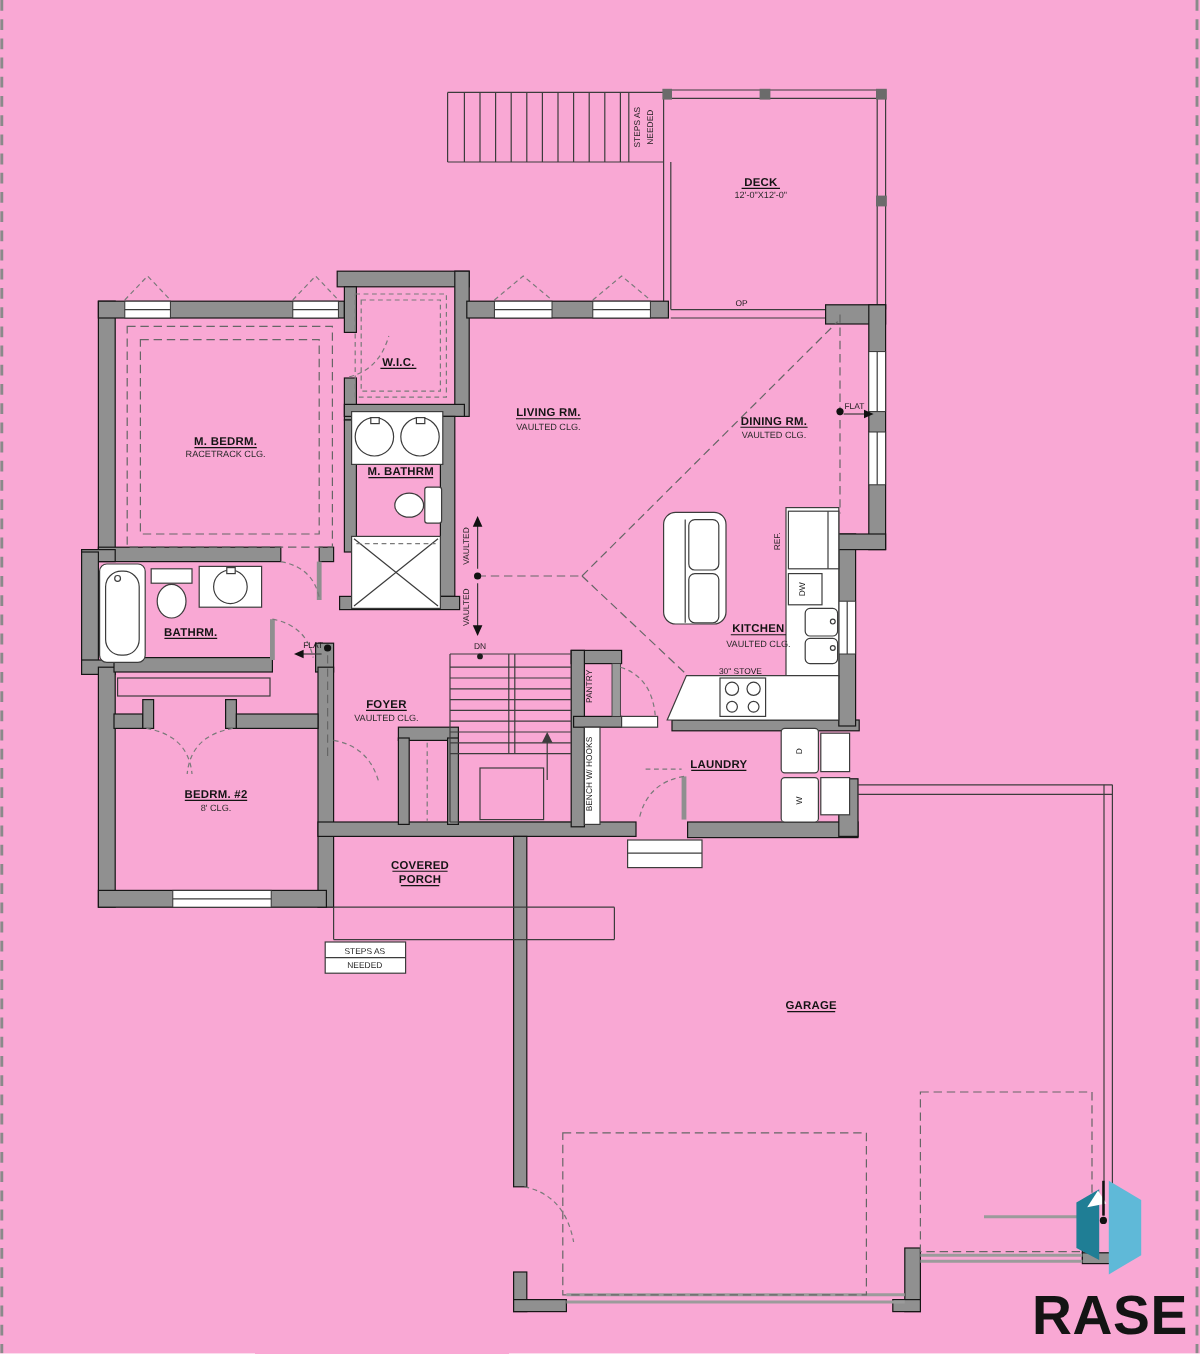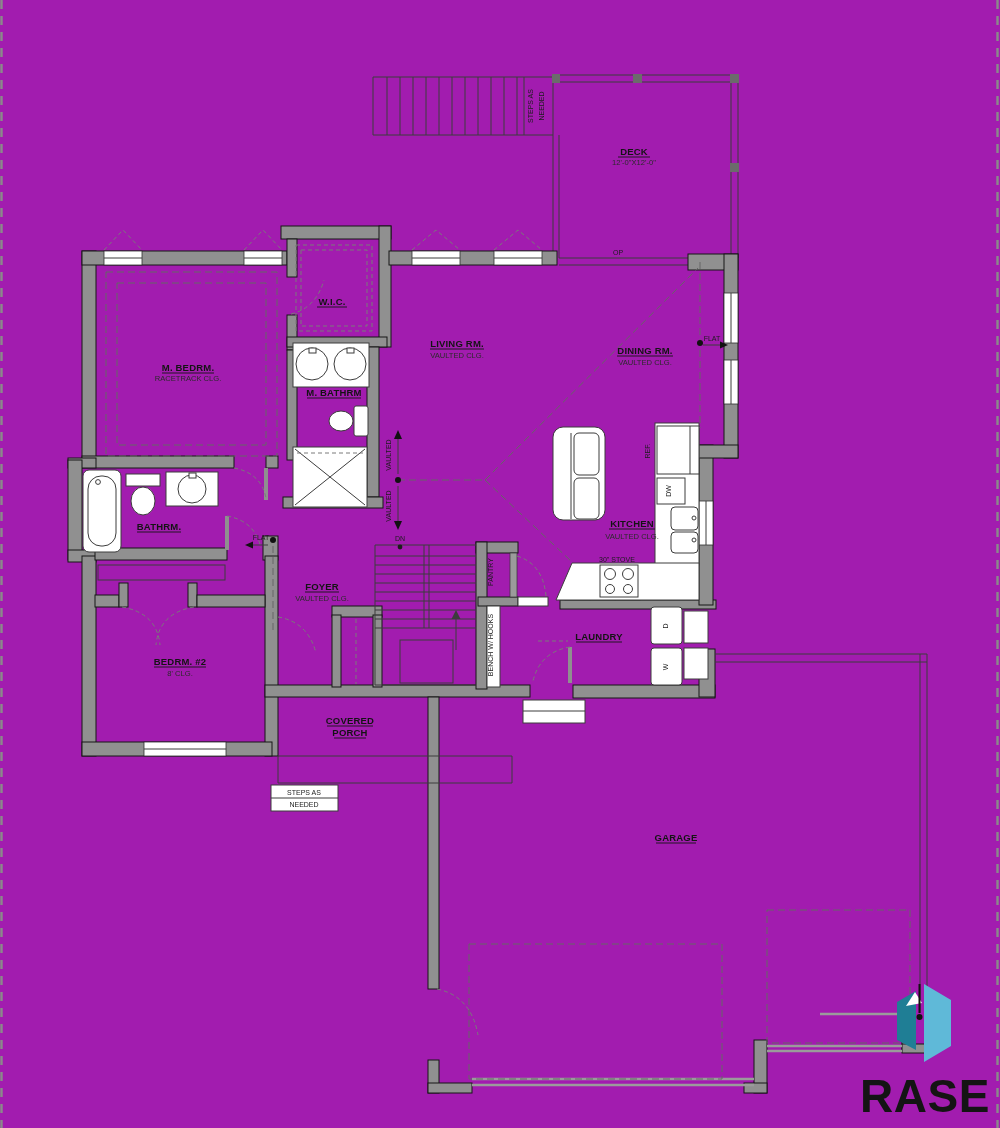--- a/index.html
+++ b/index.html
@@ -1,16 +1,16 @@
 <!DOCTYPE html>
 <html><head>
 <meta charset="utf-8">
 <style>
   html,body{margin:0;padding:0;background:#fff;}
-  #stage{position:relative;width:1000px;height:1128px;background:#a21caf;overflow:hidden;}
+  #stage{position:relative;width:1000px;height:1128px;background:#f9a8d4;overflow:hidden;}
   svg{display:block;}
   svg text{font-family:"Liberation Sans", sans-serif; fill:#141414;}
   .rn{font-size:9.5px;font-weight:bold;letter-spacing:.2px;}
   .sub{font-size:7.6px;fill:#2b2b2b;}
   .tiny{font-size:7px;fill:#1c1c1c;}
   .vtx{font-size:7px;fill:#1c1c1c;}
   .wall{fill:#909090;stroke:#161616;stroke-width:1;}
   .thin{stroke:#3c3c3c;stroke-width:1;fill:none;}
   .thinf{stroke:#3c3c3c;stroke-width:1;fill:#ffffff;}
   .dash{stroke:#666;stroke-width:1;fill:none;stroke-dasharray:7 4;}

